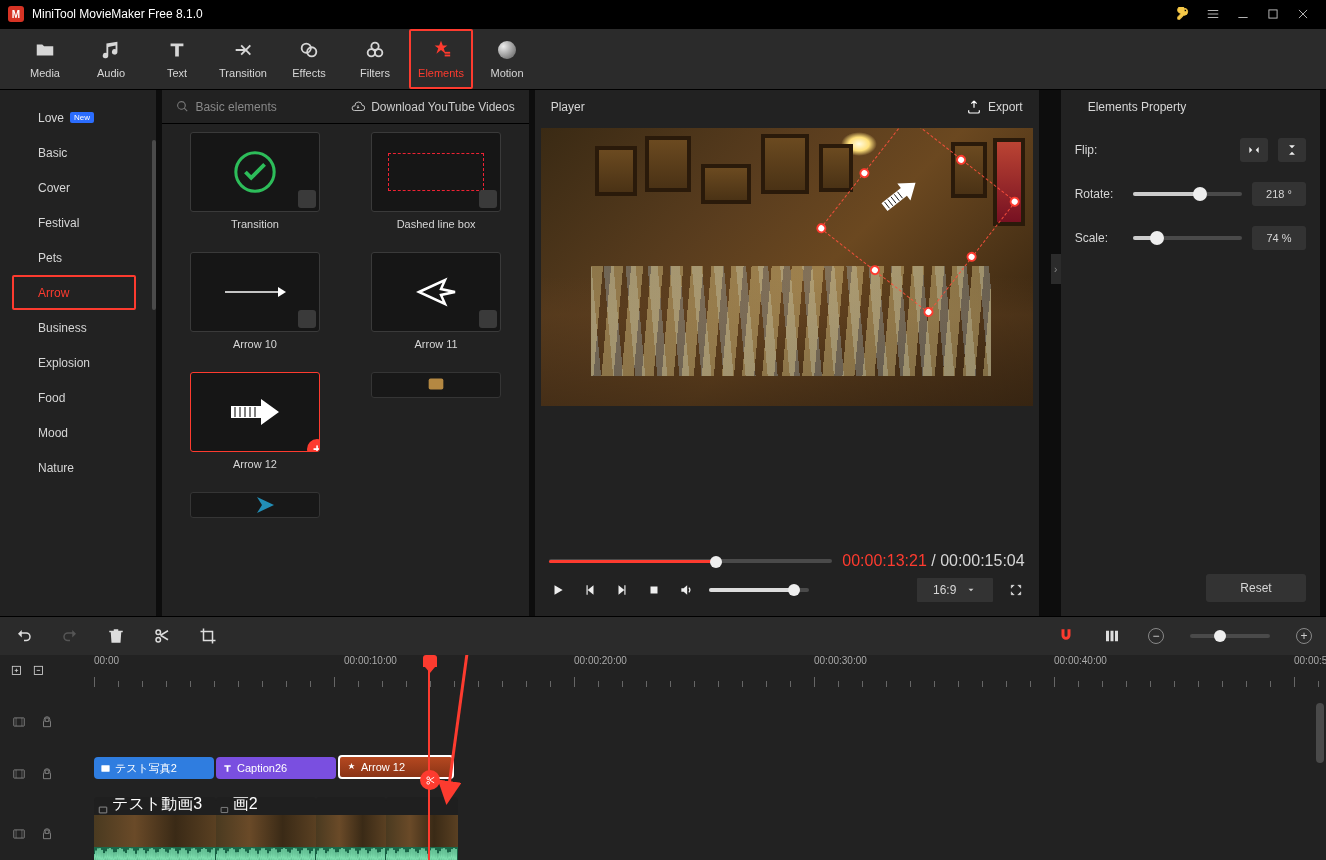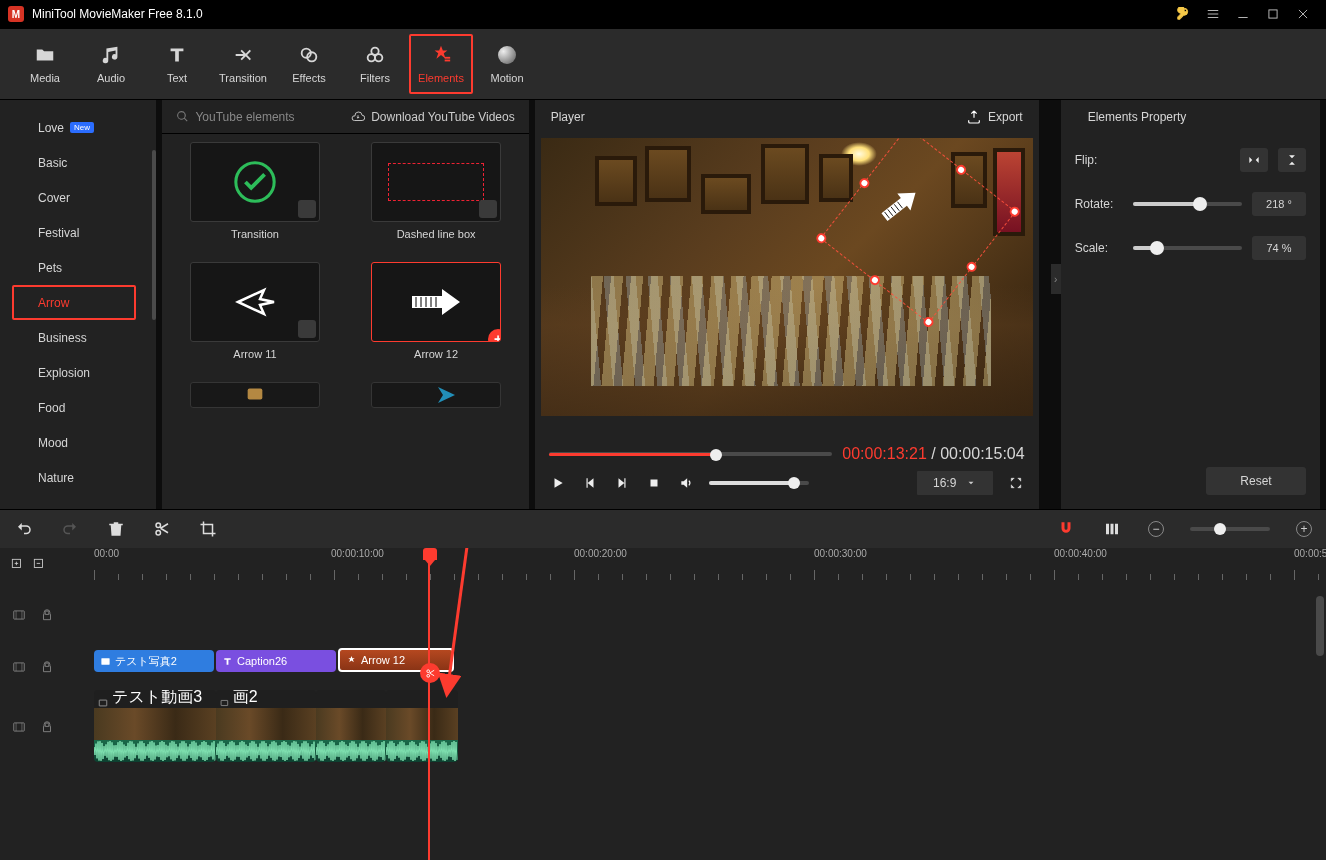--- a/index.html
+++ b/index.html
@@ -292,21 +292,21 @@
         </div>
       <div class="scroll"></div>
     </div>
 
     <div class="gridpanel">
       <div class="gp-top">
         <div class="search">
           <svg viewBox="0 0 24 24">
               <path d="M10 2a8 8 0 1 0 5 14.3l5 5 1.4-1.4-5-5A8 8 0 0 0 10 2zm0 2a6 6 0 1 1 0 12 6 6 0 0 1 0-12z"></path>
             </svg>
-          <span style="color:#888">YouTube elements</span>
+          <span style="color:#888">Basic elements</span>
         </div>
         <div class="ytdl">
           <svg viewBox="0 0 24 24">
               <path d="M19 18H6a4 4 0 1 1 .8-7.9A6 6 0 0 1 19 9a3.5 3.5 0 0 1 0 9zM12 9v5m0 0l-2-2m2 2l2-2" fill="none" stroke="#ccc" stroke-width="1.6"></path>
             </svg>
           <span>Download YouTube Videos</span>
         </div>
       </div>
       <div class="gp-grid">
         <div class="gcell">
@@ -326,20 +326,34 @@
         <div class="gcell">
           <div class="gthumb">
               <div style="width:96px;height:38px;border:1.5px dashed #e23;"></div>
             <div class="dlicn">
                 <svg viewBox="0 0 24 24">
                   <path d="M12 3v12m0 0l-4-4m4 4l4-4M5 21h14"></path>
                 </svg>
               </div>
           </div>
           <div class="glabel">Dashed line box</div>
+        </div>
+        <div class="gcell">
+          <div class="gthumb">
+              <svg width="70" height="20" viewBox="0 0 70 20">
+                <line x1="5" y1="10" x2="58" y2="10" stroke="#fff" stroke-width="1.5"></line>
+                <path d="M58 5l8 5-8 5z" fill="#fff"></path>
+              </svg>
+            <div class="dlicn">
+                <svg viewBox="0 0 24 24">
+                  <path d="M12 3v12m0 0l-4-4m4 4l4-4M5 21h14"></path>
+                </svg>
+              </div>
+          </div>
+          <div class="glabel">Arrow 10</div>
         </div>
         <div class="gcell">
           <div class="gthumb">
               <svg width="50" height="40" viewBox="0 0 50 40">
                 <path d="M8 20 L34 8 L30 17 L44 20 L30 23 L34 32 Z" fill="none" stroke="#fff" stroke-width="2.5"></path>
               </svg>
             <div class="dlicn">
                 <svg viewBox="0 0 24 24">
                   <path d="M12 3v12m0 0l-4-4m4 4l4-4M5 21h14"></path>
                 </svg>
@@ -627,21 +641,21 @@
             <div class="tick big" style="left: 0px;"></div>
             <div class="tick" style="left: 24px;"></div>
             <div class="tick" style="left: 48px;"></div>
             <div class="tick" style="left: 72px;"></div>
             <div class="tick" style="left: 96px;"></div>
             <div class="tick" style="left: 120px;"></div>
             <div class="tick" style="left: 144px;"></div>
             <div class="tick" style="left: 168px;"></div>
             <div class="tick" style="left: 192px;"></div>
             <div class="tick" style="left: 216px;"></div>
-            <div class="maj" style="left: 237px;">00:00:10:00</div>
+            <div class="maj" style="left: 250px;">00:00:10:00</div>
             <div class="tick big" style="left: 240px;"></div>
             <div class="tick" style="left: 264px;"></div>
             <div class="tick" style="left: 288px;"></div>
             <div class="tick" style="left: 312px;"></div>
             <div class="tick" style="left: 336px;"></div>
             <div class="tick" style="left: 360px;"></div>
             <div class="tick" style="left: 384px;"></div>
             <div class="tick" style="left: 408px;"></div>
             <div class="tick" style="left: 432px;"></div>
             <div class="tick" style="left: 456px;"></div>

